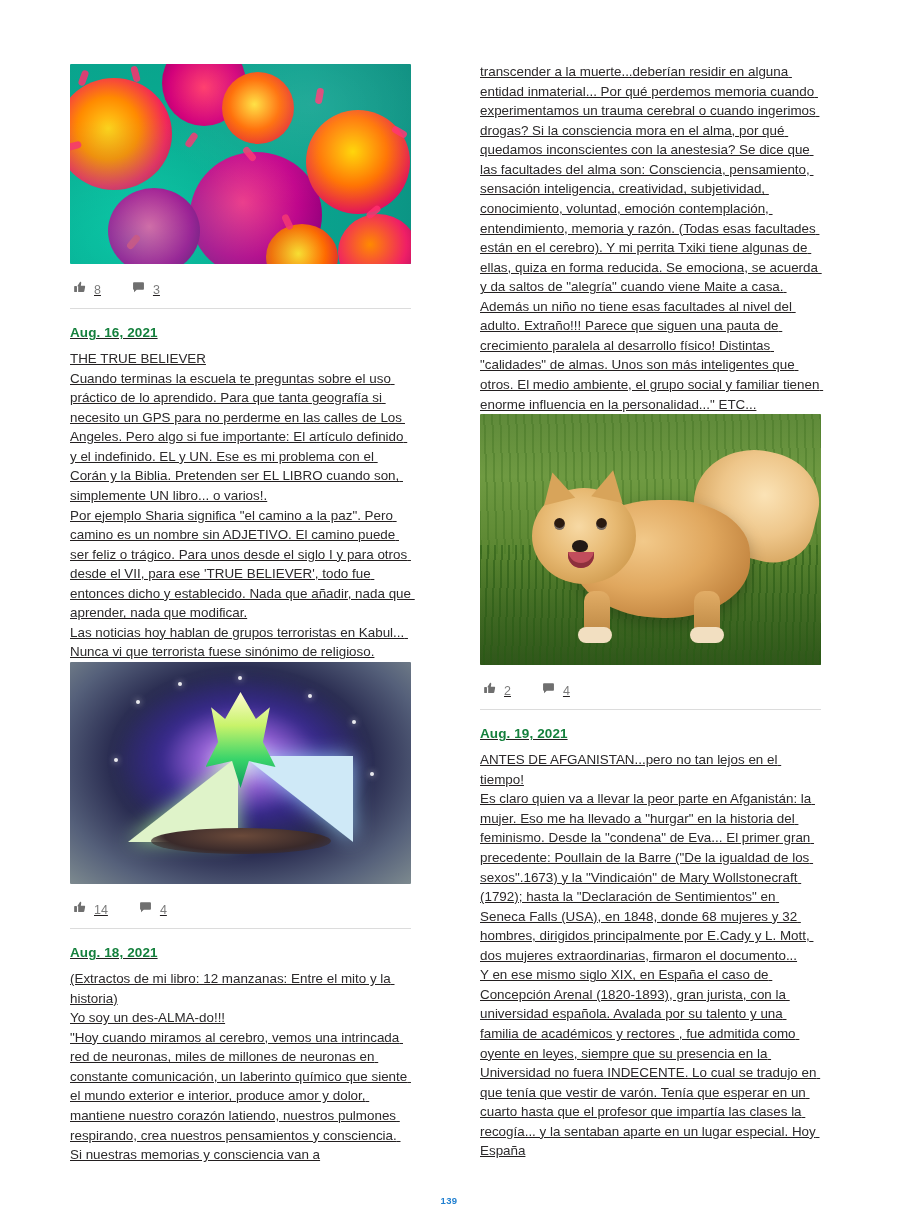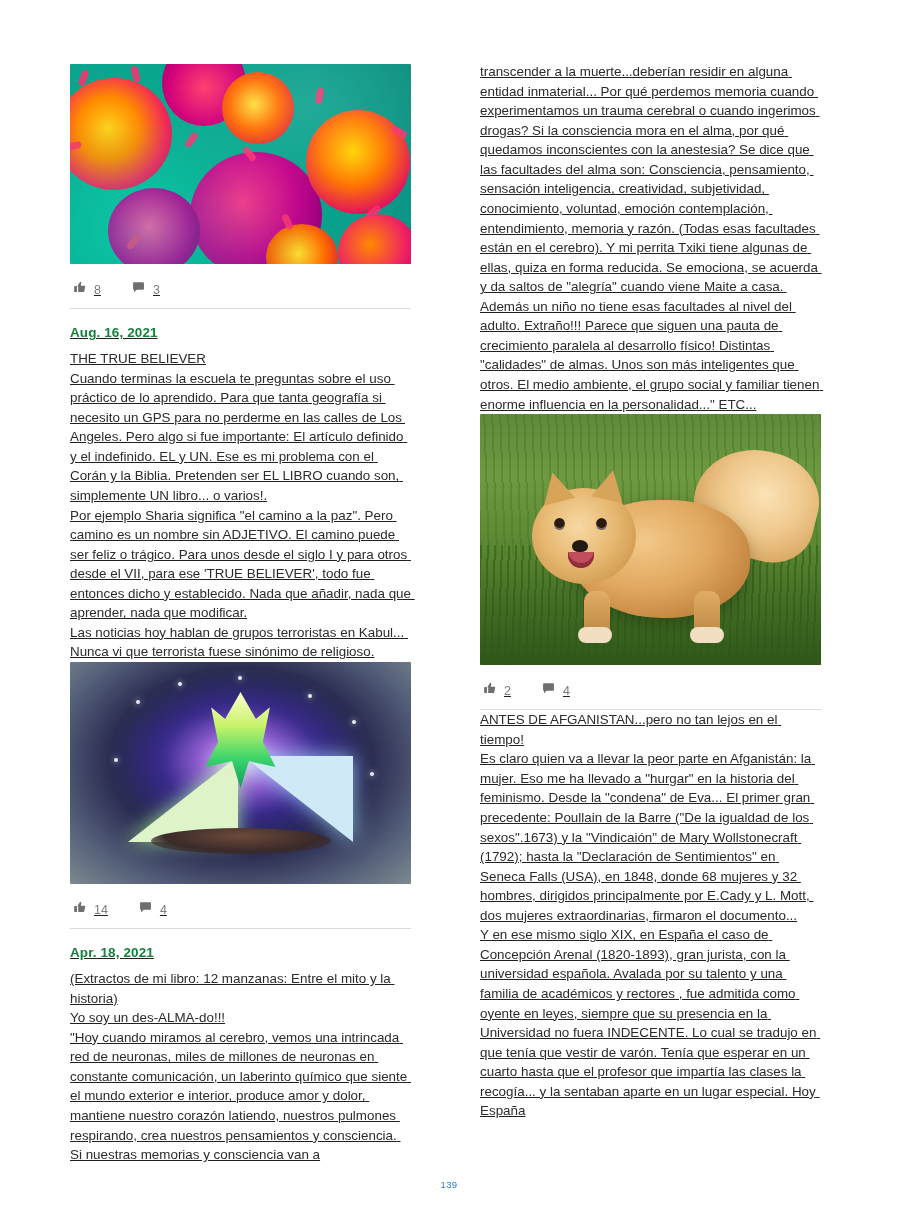--- a/index.html
+++ b/index.html
@@ -277,24 +277,24 @@
     color: #2c2a2b;
     white-space: pre-wrap;
     margin: 0;
   }
 
   .col-right .body-text.top { margin-top: -2px; }
 
   .folio {
     position: absolute;
     left: 0; right: 0;
-    bottom: 38px;
+    bottom: 22px;
     text-align: center;
     font-size: 9.5px;
-    font-weight: normal;
+    font-weight: bold;
     color: #1f7fd0;
     letter-spacing: .3px;
   }
 </style>
 </head>
 <body>
 
 <div class="page">
 
   <div class="columns">
@@ -382,21 +382,21 @@
           <div class="reaction">
             <span class="ic">
               <svg width="15" height="15" viewBox="0 0 16 16">
                 <path d="M2.2 3.4c0-.6.5-1.1 1.1-1.1h9.4c.6 0 1.1.5 1.1 1.1v6c0 .6-.5 1.1-1.1 1.1H6.1L3.2 13V10.5h-.0c-.6 0-1-.5-1-1.1V3.4z" fill="#6f6f6f"></path>
               </svg>
             </span>
             <span class="count">4</span>
           </div>
         </div>
 
-        <div class="date">Apr. 18, 2021</div>
+        <div class="date">Aug. 18, 2021</div>
         <p class="body-text">(Extractos de mi libro: 12 manzanas: Entre el mito y la historia)
 Yo soy un des-ALMA-do!!!
 "Hoy cuando miramos al cerebro, vemos una intrincada red de neuronas, miles de millones de neuronas en constante comunicación, un laberinto químico que siente el mundo exterior e interior, produce amor y dolor, mantiene nuestro corazón latiendo, nuestros pulmones respirando, crea nuestros pensamientos y consciencia. Si nuestras memorias y consciencia van a</p>
       </div>
 
     </div>
 
     <div class="col col-right">
 
       <p class="body-text top">transcender a la muerte...deberían residir en alguna entidad inmaterial... Por qué perdemos memoria cuando experimentamos un trauma cerebral o cuando ingerimos drogas? Si la consciencia mora en el alma, por qué quedamos inconscientes con la anestesia? Se dice que las facultades del alma son: Consciencia, pensamiento, sensación inteligencia, creatividad, subjetividad, conocimiento, voluntad, emoción contemplación, entendimiento, memoria y razón. (Todas esas facultades están en el cerebro). Y mi perrita Txiki tiene algunas de ellas, quiza en forma reducida. Se emociona, se acuerda y da saltos de "alegría" cuando viene Maite a casa. Además un niño no tiene esas facultades al nivel del adulto. Extraño!!! Parece que siguen una pauta de crecimiento paralela al desarrollo físico! Distintas "calidades" de almas. Unos son más inteligentes que otros. El medio ambiente, el grupo social y familiar tienen enorme influencia en la personalidad..." ETC...</p>
@@ -434,20 +434,21 @@
           <div class="reaction">
             <span class="ic">
               <svg width="15" height="15" viewBox="0 0 16 16">
                 <path d="M2.2 3.4c0-.6.5-1.1 1.1-1.1h9.4c.6 0 1.1.5 1.1 1.1v6c0 .6-.5 1.1-1.1 1.1H6.1L3.2 13V10.5h-.0c-.6 0-1-.5-1-1.1V3.4z" fill="#6f6f6f"></path>
               </svg>
             </span>
             <span class="count">4</span>
           </div>
         </div>
 
+        <div class="date">Aug. 19, 2021</div>
         <p class="body-text">ANTES DE AFGANISTAN...pero no tan lejos en el tiempo!
 Es claro quien va a llevar la peor parte en Afganistán: la mujer. Eso me ha llevado a "hurgar" en la historia del feminismo. Desde la "condena" de Eva... El primer gran precedente: Poullain de la Barre ("De la igualdad de los sexos".1673) y la "Vindicaión" de Mary Wollstonecraft (1792); hasta la "Declaración de Sentimientos" en Seneca Falls (USA), en 1848, donde 68 mujeres y 32 hombres, dirigidos principalmente por E.Cady y L. Mott, dos mujeres extraordinarias, firmaron el documento...
 Y en ese mismo siglo XIX, en España el caso de Concepción Arenal (1820-1893), gran jurista, con la universidad española. Avalada por su talento y una familia de académicos y rectores , fue admitida como oyente en leyes, siempre que su presencia en la Universidad no fuera INDECENTE. Lo cual se tradujo en que tenía que vestir de varón. Tenía que esperar en un cuarto hasta que el profesor que impartía las clases la recogía... y la sentaban aparte en un lugar especial. Hoy España</p>
       </div>
 
     </div>
 
   </div>
 
   <div class="folio">139</div>

